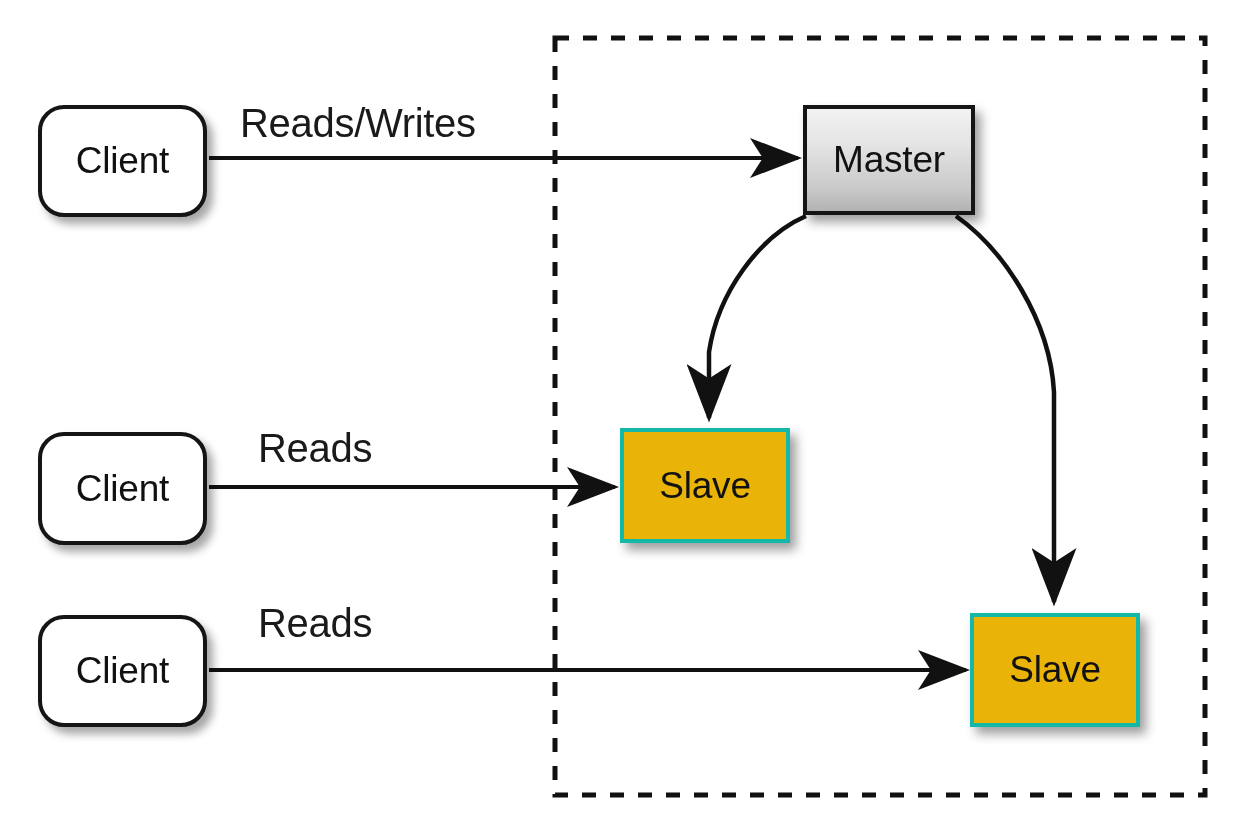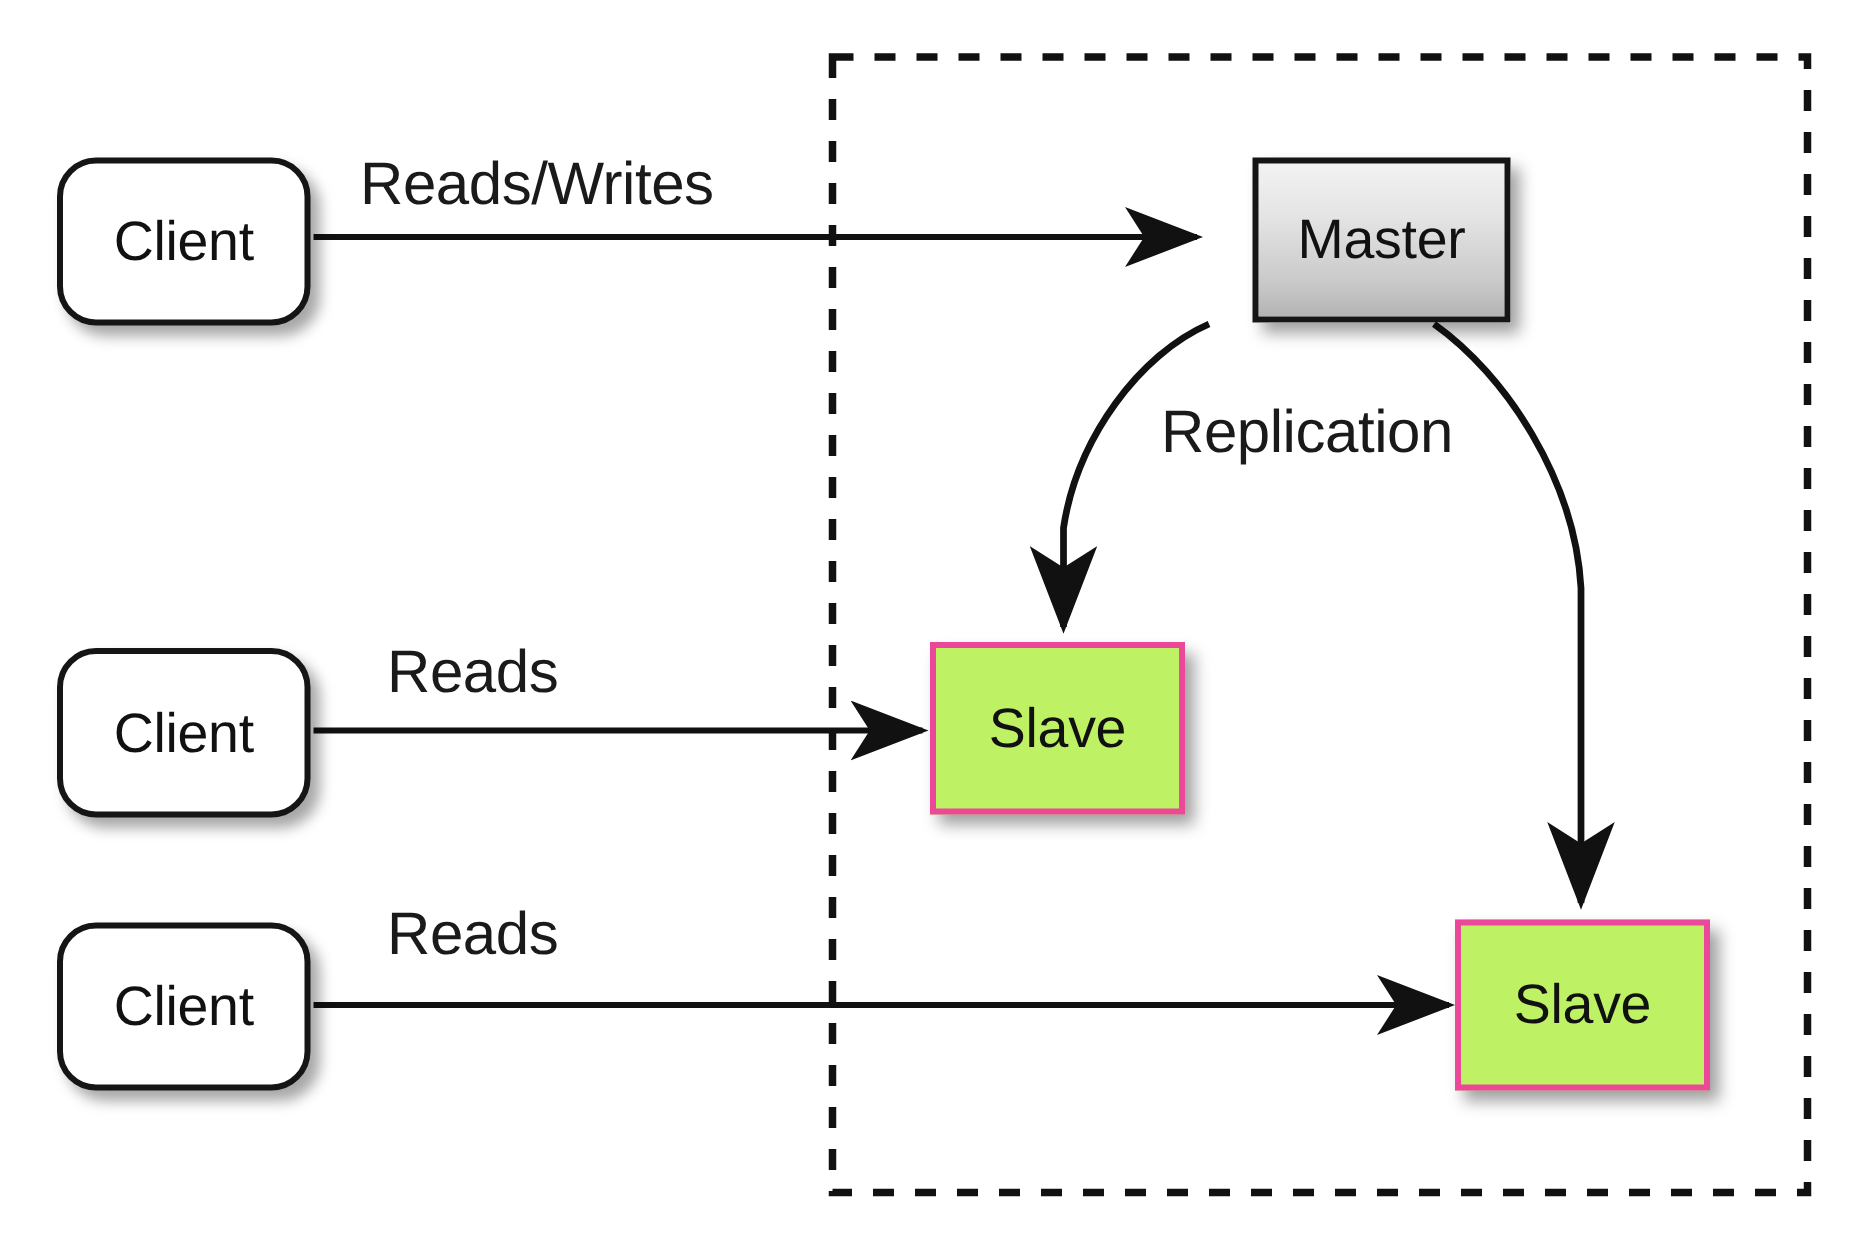--- a/index.html
+++ b/index.html
@@ -48,25 +48,24 @@
     border-radius: 26px;
     background: #ffffff;
     font-size: 37px;
     box-shadow: 6px 7px 9px rgba(0,0,0,0.35);
   }
   .node-master {
     border: 4px solid #151515;
     background: linear-gradient(to bottom, #f2f2f2 0%, #e4e4e4 35%, #c9c9c9 78%, #b3b3b3 100%);
     font-size: 37px;
     box-shadow: 6px 7px 10px rgba(0,0,0,0.38);
-    margin-left: 32px;
   }
   .node-slave {
-    border: 4px solid #ec4899;
-    background: #bef264;
+    border: 4px solid #14b8a6;
+    background: #eab308;
     font-size: 37px;
     box-shadow: 6px 7px 10px rgba(0,0,0,0.38);
   }
 </style>
 </head>
 <body>
 
 <div id="canvas">
 
   <svg id="diagram-svg" viewBox="0 0 1246 839">
@@ -115,15 +114,14 @@
   <div class="node node-slave" style="left:970px; top:613px; width:170px; height:114px;">
     <span>Slave</span>
   </div>
 
   <div class="edge-label" style="left:240px; top:103px;">Reads/Writes</div>
 
   <div class="edge-label" style="left:258px; top:428px;">Reads</div>
 
   <div class="edge-label" style="left:258px; top:603px;">Reads</div>
 
-  <div class="edge-label" style="left:774px; top:268px;">Replication</div>
 
 </div>
 
 </body></html>

